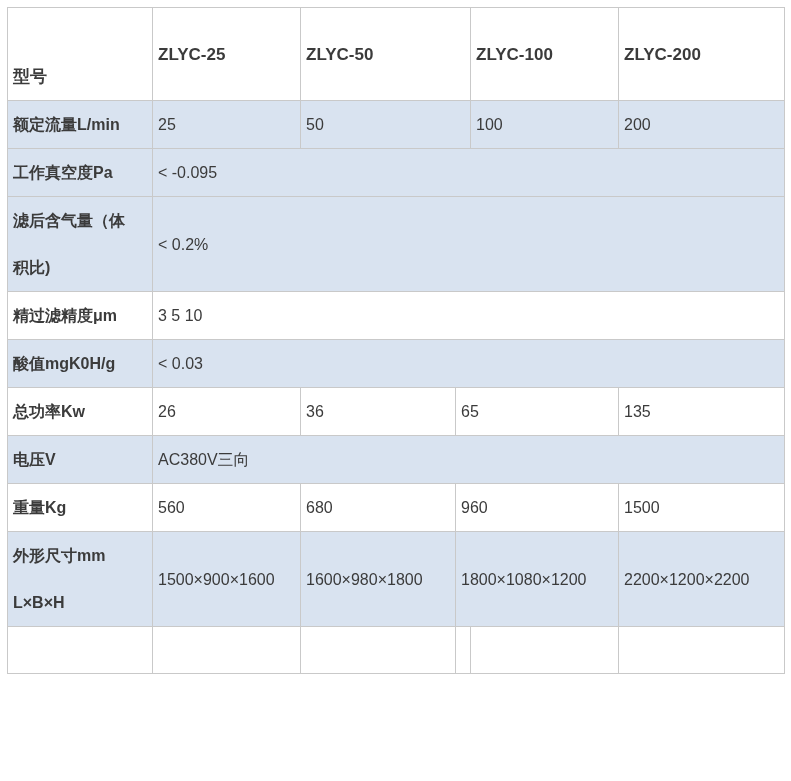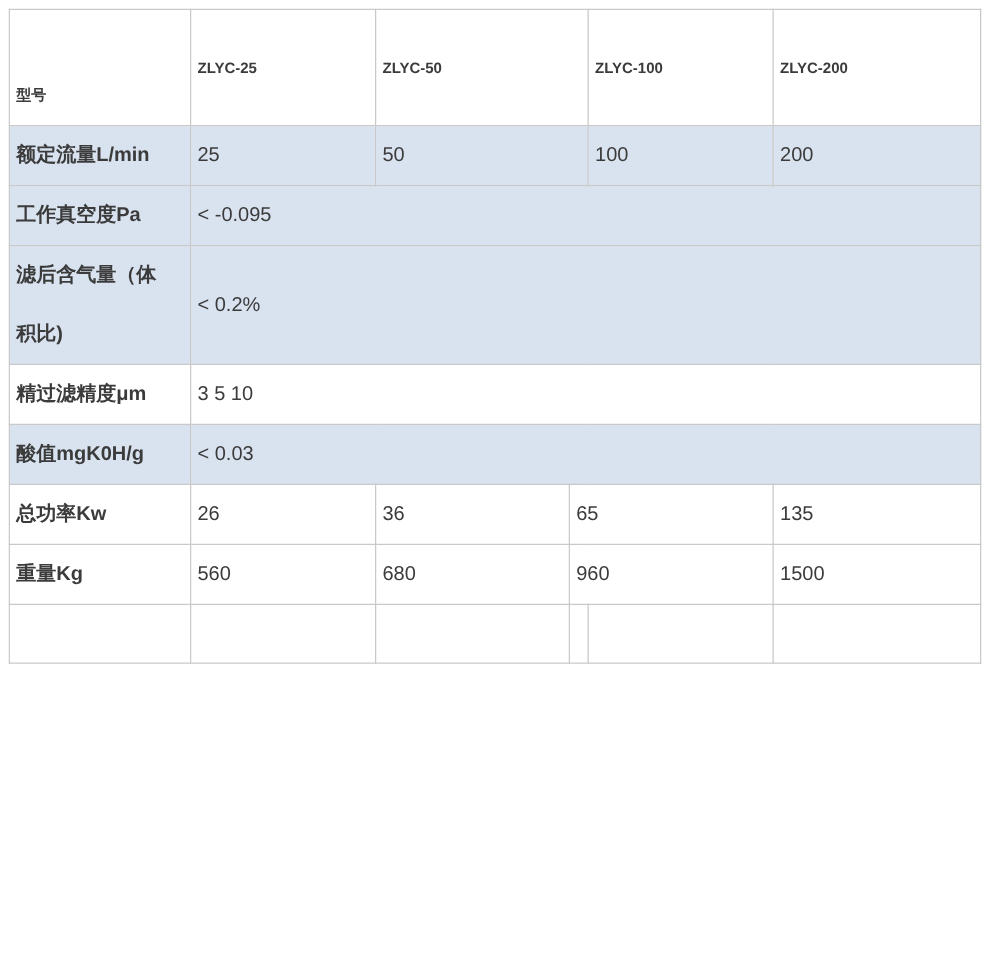--- a/index.html
+++ b/index.html
@@ -28,21 +28,21 @@
     font-weight: normal;
     text-align: left;
     vertical-align: middle;
     line-height: 47px;
     padding: 0 0 0 5px;
     white-space: nowrap;
     overflow: visible;
   }
   table.spec th {
     font-weight: bold;
-    font-size: 12px;
+    font-size: 17px;
   }
   table.spec th.corner {
     vertical-align: bottom;
   }
   table.spec td.label {
     font-weight: bold;
     white-space: normal;
   }
   .lbl-line { line-height: 47px; }
   tr.blue td, tr.blue th { background: var(--row-blue, #d9e3f0); }
@@ -107,29 +107,43 @@
     </tr>
 
     <tr class="r">
       <td class="label">总功率Kw</td>
       <td>26</td>
       <td>36</td>
       <td colspan="2">65</td>
       <td>135</td>
     </tr>
 
+    <tr class="r blue">
+      <td class="label">电压V</td>
+      <td colspan="5">AC380V三向</td>
+    </tr>
 
     <tr class="r">
       <td class="label">重量Kg</td>
       <td>560</td>
       <td>680</td>
       <td colspan="2">960</td>
       <td>1500</td>
     </tr>
 
+    <tr class="tall blue">
+      <td class="label">
+        <div class="lbl-line">外形尺寸mm</div>
+        <div class="lbl-line">L×B×H</div>
+      </td>
+      <td>1500×900×1600</td>
+      <td>1600×980×1800</td>
+      <td colspan="2">1800×1080×1200</td>
+      <td>2200×1200×2200</td>
+    </tr>
 
     <tr class="r">
       <td></td>
       <td></td>
       <td></td>
       <td></td>
       <td></td>
       <td></td>
     </tr>
   </tbody>

